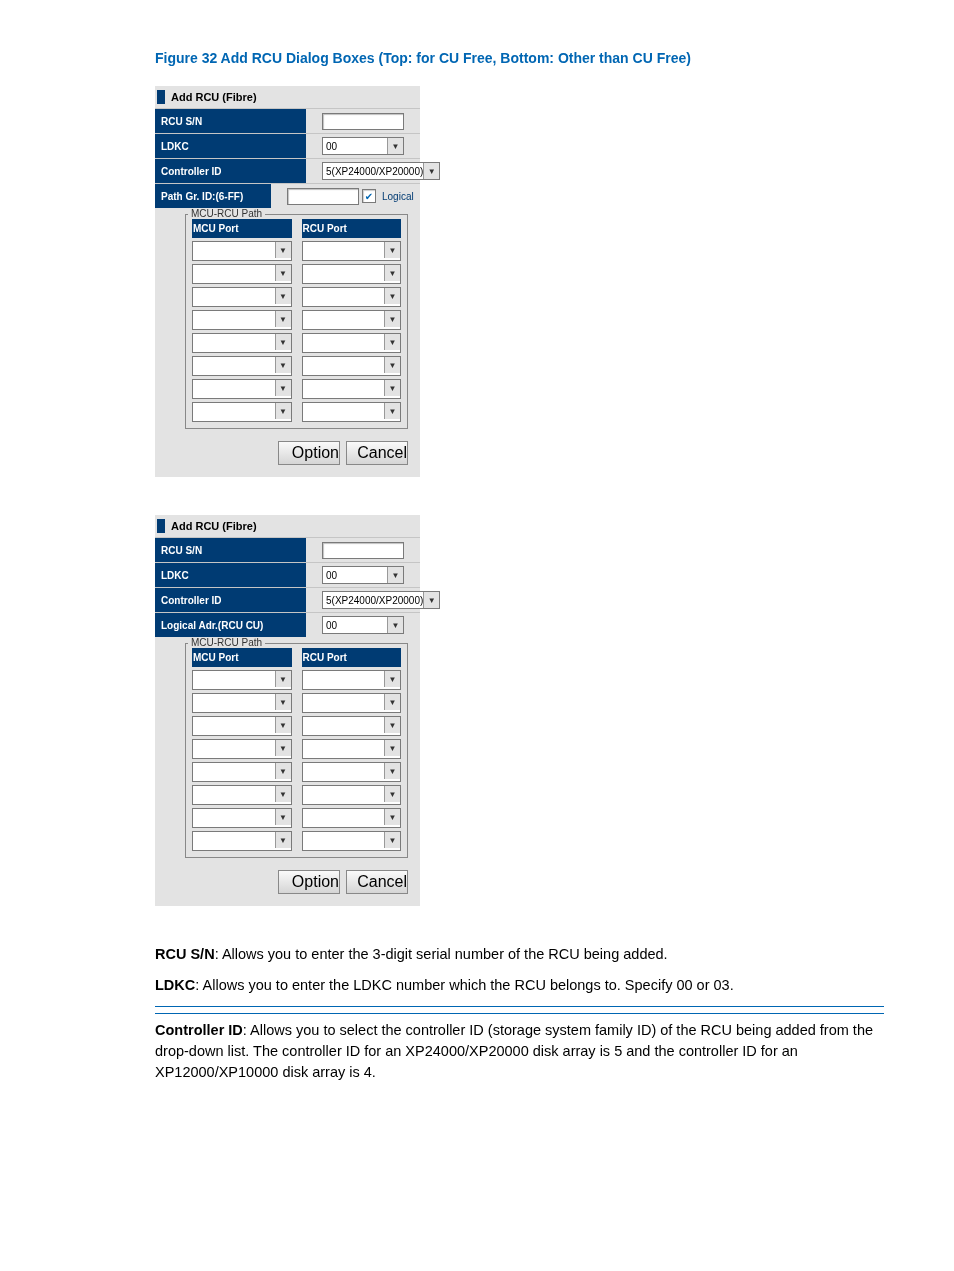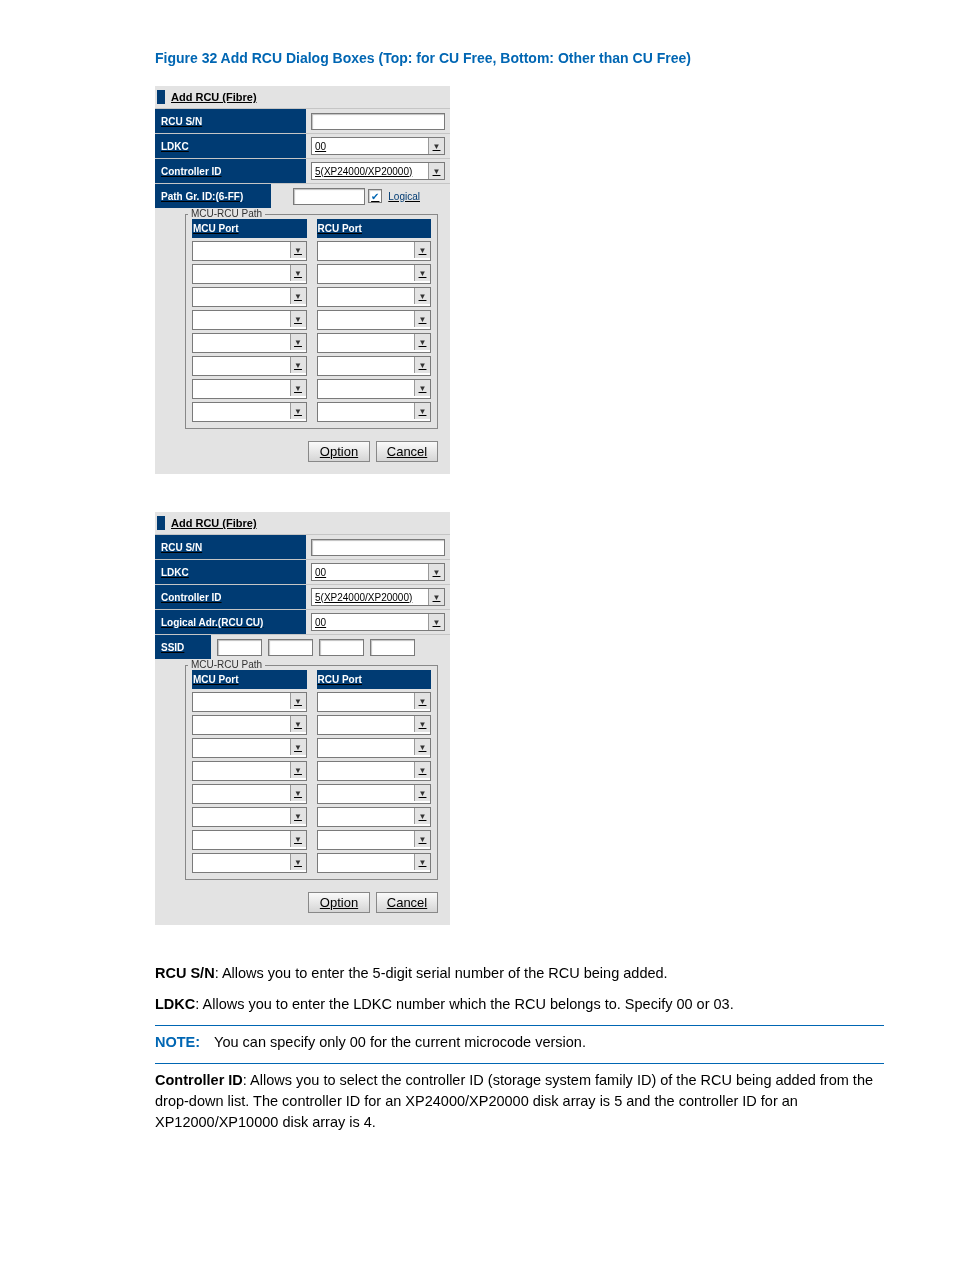--- a/index.html
+++ b/index.html
@@ -14,24 +14,23 @@
   padding: 50px 70px 40px 155px;
 }
 .fig-caption {
   color: #0066b3;
   font-weight: bold;
   font-size: 14px;
   margin-bottom: 20px;
 }
 .dialog-box {
   background: #e3e3e3;
-  width: 295px;
+  width: 265px;
   margin-bottom: 38px;
   padding-bottom: 12px;
-  text-decoration: underline;
 }
 .dialog-title-bar {
   height: 20px;
   display: flex;
   align-items: center;
   padding: 1px 2px;
 }
 .title-square {
   width: 8px;
   height: 14px;
@@ -57,21 +56,21 @@
   width: 145px;
   display: flex;
   align-items: center;
   padding-left: 6px;
   flex-shrink: 0;
 }
 .form-control {
   flex: 1;
   display: flex;
   align-items: center;
-  padding: 2px 5px;
+  padding: 2px 16px;
   gap: 3px;
 }
 .text-input {
   font-size: 10px;
   height: 17px;
   border: 1px solid #7a7a7a;
   box-shadow: inset 1px 1px 1px rgba(0,0,0,.25);
   background: #fff;
   padding: 0 3px;
   width: 100%;
@@ -160,24 +159,24 @@
   display: flex;
   justify-content: flex-end;
 }
 .btn-row {
   display: flex;
   justify-content: flex-end;
   gap: 6px;
   padding: 4px 12px 0 0;
 }
 .btn {
-  font-size: 13px;
+  font-size: 16px;
   padding: 2px 0;
   width: 60px;
-  text-align: center;
+  text-align: right;
   background: linear-gradient(#fafafa, #d5d5d5);
   border: 1px solid #888;
   cursor: pointer;
 }
 .ssid-row {
   display: flex;
   height: 24px;
   align-items: stretch;
   border-top: 1px solid #c5c5c5;
 }
@@ -402,29 +401,20 @@
     <div class="form-row">
       <div class="form-label">Logical Adr.(RCU CU)</div>
       <div class="form-control">
         <div class="select-box">
           <span>00</span>
           <span class="select-arrow">▼</span>
         </div>
       </div>
     </div>
 
-    <div class="ssid-row">
-      <div class="ssid-label">SSID</div>
-      <div class="ssid-inputs">
-        <input class="text-input" style="">
-        <input class="text-input" style="">
-        <input class="text-input" style="">
-        <input class="text-input" style="">
-      </div>
-    </div>
 
     <div class="path-group">
       <div class="path-legend">MCU-RCU Path</div>
       <div class="path-cols">
         <div class="path-col">
           <div class="path-header">MCU Port</div>
           <div class="path-row">
               <div class="path-select">
                 <span class="select-arrow">▼</span>
               </div>
@@ -511,21 +501,20 @@
       </div>
     </div>
 
     <div class="btn-row">
       <div class="btn">Option</div>
       <div class="btn">Cancel</div>
     </div>
   </div>
 
   <div class="desc-block">
-    <p><b>RCU S/N</b><span>: Allows you to enter the 5-digit serial number of the RCU being added.</span></p>
+    <p><b>RCU S/N</b><span>: Allows you to enter the 3-digit serial number of the RCU being added.</span></p>
     <p><b>LDKC</b><span>: Allows you to enter the LDKC number which the RCU belongs to. Specify 00 or 03.</span></p>
     <hr class="hr">
-    <p><span class="note-lbl">NOTE:</span><span>You can specify only 00 for the current microcode version.</span></p>
     <hr class="hr">
     <p><b>Controller ID</b><span>: Allows you to select the controller ID (storage system family ID) of the RCU being added from the drop-down list. The controller ID for an XP24000/XP20000 disk array is 5 and the controller ID for an XP12000/XP10000 disk array is 4.</span></p>
   </div>
 
 </div>
 
 </body></html>

